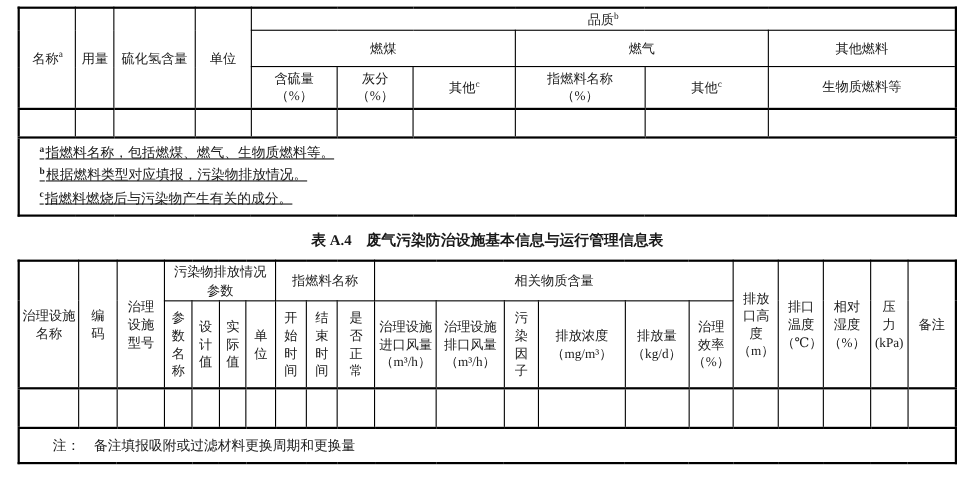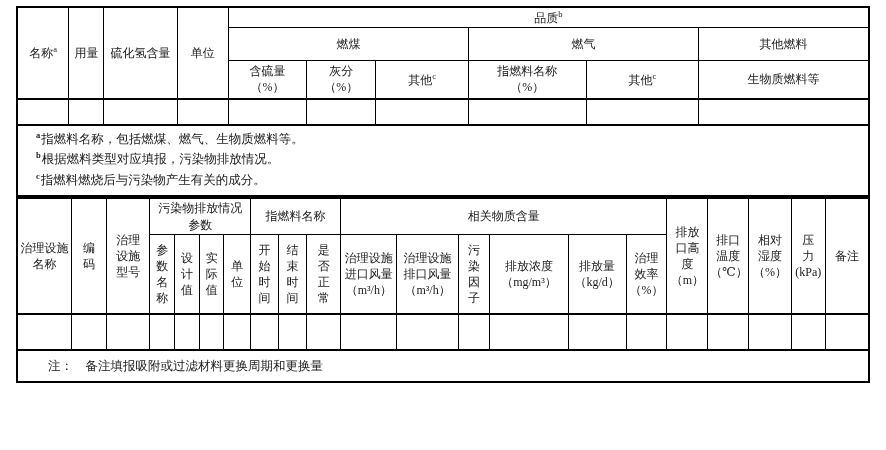--- a/index.html
+++ b/index.html
@@ -46,21 +46,21 @@
   .t3 tr.r-quality td   { height: 18px; margin-left: 32px; }
   .t3 tr.r-groups td    { height: 33px; }
   .t3 tr.r-sub td       { height: 38px; }
   .t3 tr.r-data td      { height: 26px; border-top: 2px solid #000; border-bottom: 2px solid #000; }
   .t3 td.fn-cell {
     text-align: left;
     vertical-align: top;
     padding: 3px 8px 5px 18px;
     height: 58px;
   }
-  .fn { font-size: 12.5px; line-height: 1.55; }
+  .fn { font-size: 12.5px; line-height: 1.55; text-decoration: underline; }
   .fn sup { font-weight: bold; margin-right: 1px; }
 
   
   .t4 tr.r-top td  { height: 36px; }
   .t4 tr.r-sub td  { height: 80px; }
   .t4 tr.r-data td { height: 36px; border-top: 2px solid #000; border-bottom: 2px solid #000; }
   .t4 td.note-cell {
     text-align: left;
     padding: 6px 8px 6px 30px;
     height: 32px;
@@ -125,20 +125,21 @@
     <tr>
       <td class="fn-cell" colspan="10">
         <div class="fn"><sup>a</sup><span>指燃料名称，包括燃煤、燃气、生物质燃料等。</span></div>
         <div class="fn"><sup>b</sup><span>根据燃料类型对应填报，污染物排放情况。</span></div>
         <div class="fn"><sup>c</sup><span>指燃料燃烧后与污染物产生有关的成分。</span></div>
       </td>
     </tr>
   </tbody>
     </table>
 
+  <div class="tbl-title title-a4">表 A.4　废气污染防治设施基本信息与运行管理信息表</div>
 
   <table class="t4">
     <colgroup>
       <col style="width:6.4%">
         <col style="width:4.1%">
         <col style="width:5.1%">
       <col style="width:2.9%">
         <col style="width:2.9%">
         <col style="width:2.9%">
         <col style="width:3.1%">

